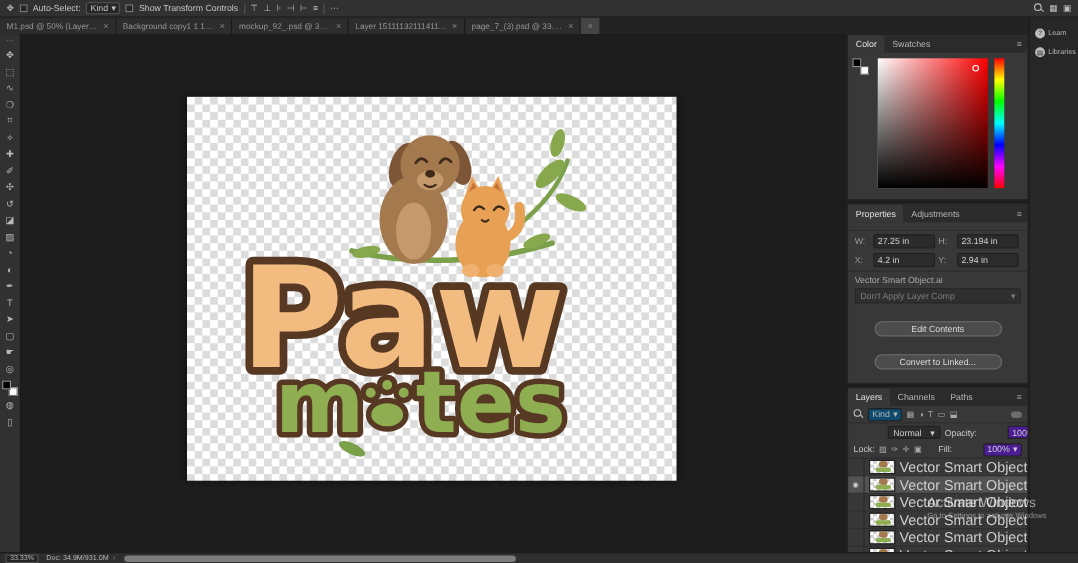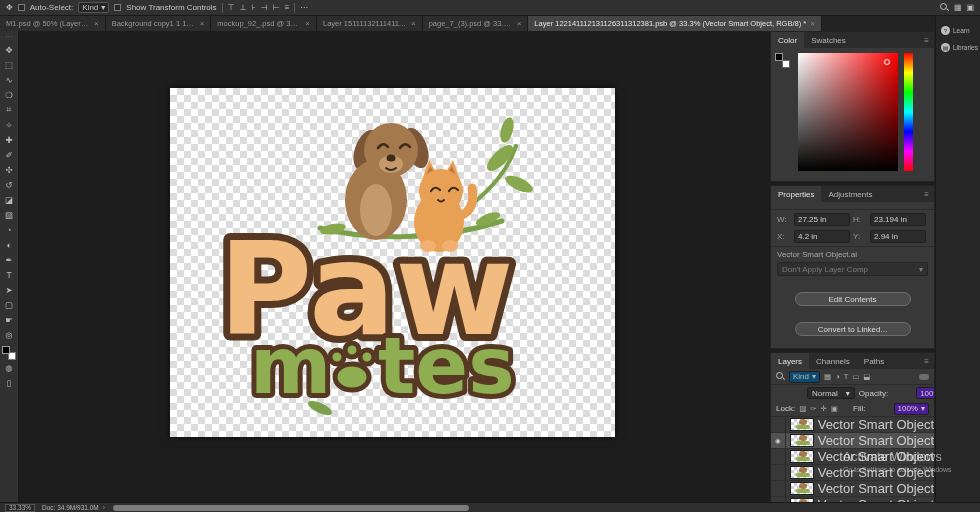--- a/index.html
+++ b/index.html
@@ -180,21 +180,20 @@
     </div>
     <div class="tab">
       <span class="t-title">Layer 15111132111411152.psb...</span>
       <span class="t-close">×</span>
     </div>
     <div class="tab">
       <span class="t-title">page_7_(3).psd @ 33.3% (Lay...</span>
       <span class="t-close">×</span>
     </div>
     <div class="tab active">
-      <span class="t-title">Layer 122141112131126311312381.psb @ 33.3% (Vector Smart Object, RGB/8) *</span>
       <span class="t-close">×</span>
     </div>
   </div>
 
   <div class="toolbar">
     <div class="tool edit">⋯</div>
     <div class="tool">✥</div>
     <div class="tool">⬚</div>
     <div class="tool">∿</div>
     <div class="tool">❍</div>

